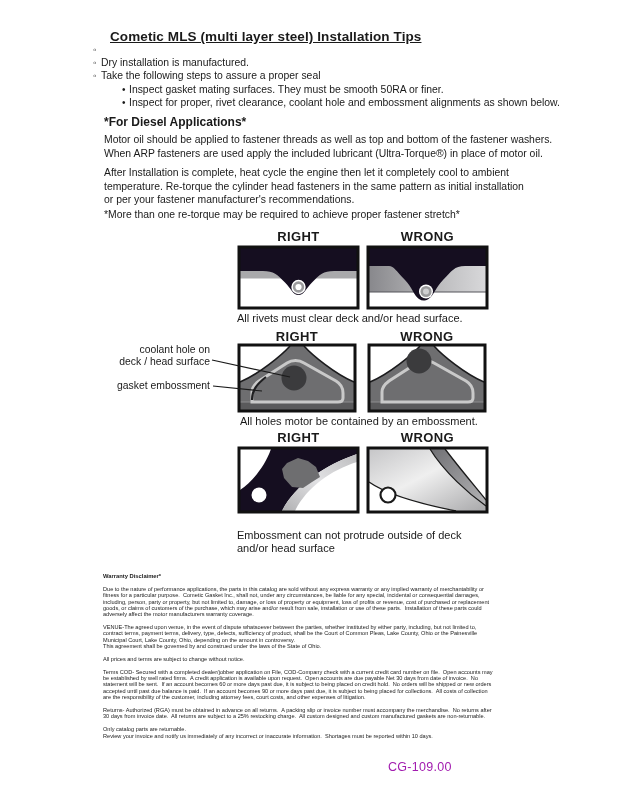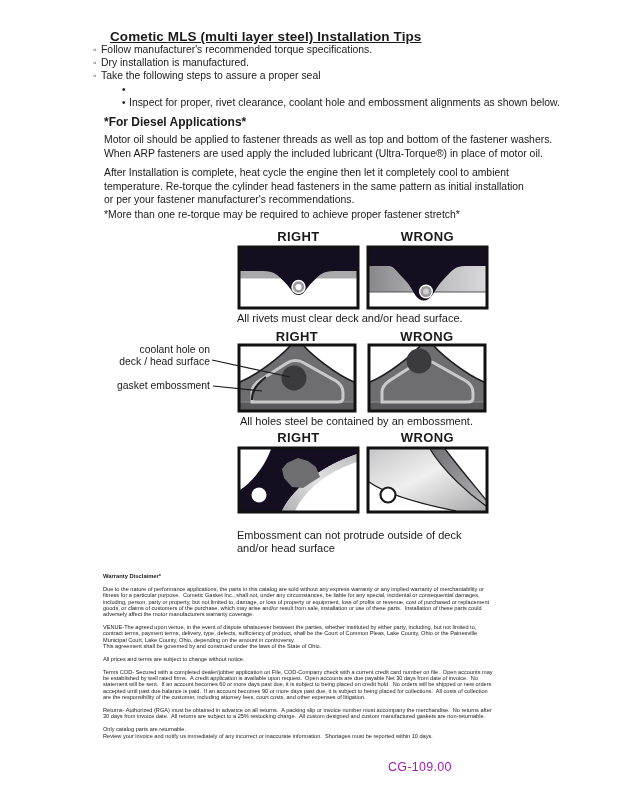--- a/index.html
+++ b/index.html
@@ -34,32 +34,32 @@
   svg.diag { display:block; }
 </style>
 </head>
 <body>
 
 <div class="abs page-title">Cometic MLS (multi layer steel) Installation Tips</div>
 
 <div class="abs bullets">
   <div class="brow">
     <span class="bmark">◦</span>
-    <span>Follow manufacturer's recommended torque specifications.</span>
   </div>
   <div class="brow">
     <span class="bmark">◦</span>
     <span>Dry installation is manufactured.</span>
   </div>
   <div class="brow">
     <span class="bmark">◦</span>
     <span>Take the following steps to assure a proper seal</span>
   </div>
   <div class="brow sub">
     <span class="bmark">•</span>
+    <span>Inspect gasket mating surfaces.  They must be smooth 50RA or finer.</span>
   </div>
   <div class="brow sub">
     <span class="bmark">•</span>
     <span>Inspect for proper, rivet clearance, coolant hole and embossment alignments as shown below.</span>
   </div>
 </div>
 
 <div class="abs diesel-h">*For Diesel Applications*</div>
 <div class="abs para p1">Motor oil should be applied to fastener threads as well as top and bottom of the fastener washers.
 When ARP fasteners are used apply the included lubricant (Ultra-Torque®) in place of motor oil.</div>
@@ -123,21 +123,21 @@
   <rect x="3" y="59" width="114" height="8" fill="#5a5a5c"></rect>
   <line x1="3" y1="59" x2="117" y2="59" stroke="#8d8d8f" stroke-width="1"></line>
   <path d="M3,3 H53 C45,12 22,31 3,39 Z" fill="#ffffff"></path>
   <path d="M117,3 H67 C75,12 98,31 117,39 Z" fill="#ffffff"></path>
   <path d="M53,3 C45,12 22,31 3,39" stroke="#1b1b1d" stroke-width="1.6" fill="none"></path>
   <path d="M67,3 C75,12 98,31 117,39" stroke="#1b1b1d" stroke-width="1.6" fill="none"></path>
   <path d="M15,59 V49 C15,44 18,41 22,38 L50,20 C55,16.8 62,16.8 67,20 L99,38 C104,41 106,45 106,50 V55 C106,57.7 104,59 101,59 Z" fill="none" stroke="#c9c9c9" stroke-width="3"></path>
   <circle cx="52" cy="18" r="12.5" fill="#3b3b3d"></circle>
   <rect x="2" y="2" width="116" height="66" fill="none" stroke="#111111" stroke-width="3"></rect>
 </svg>
-<div class="abs cap" style="left:240px; top:415px;">All holes steel be contained by an embossment.</div>
+<div class="abs cap" style="left:240px; top:415px;">All holes motor be contained by an embossment.</div>
 
 <div class="abs dheader" style="left:237px; top:430px;">RIGHT</div>
 <div class="abs dheader" style="left:366px; top:430px;">WRONG</div>
 
 <svg class="abs diag" style="left:237px; top:446px;" width="123" height="68" viewBox="0 0 123 68">
   <defs>
     <linearGradient id="g3" x1="0" y1="1" x2="1" y2="0">
       <stop offset="0" stop-color="#b0b0b2"></stop>
         <stop offset="0.5" stop-color="#e2e2e4"></stop>
         <stop offset="1" stop-color="#bdbdbf"></stop>

